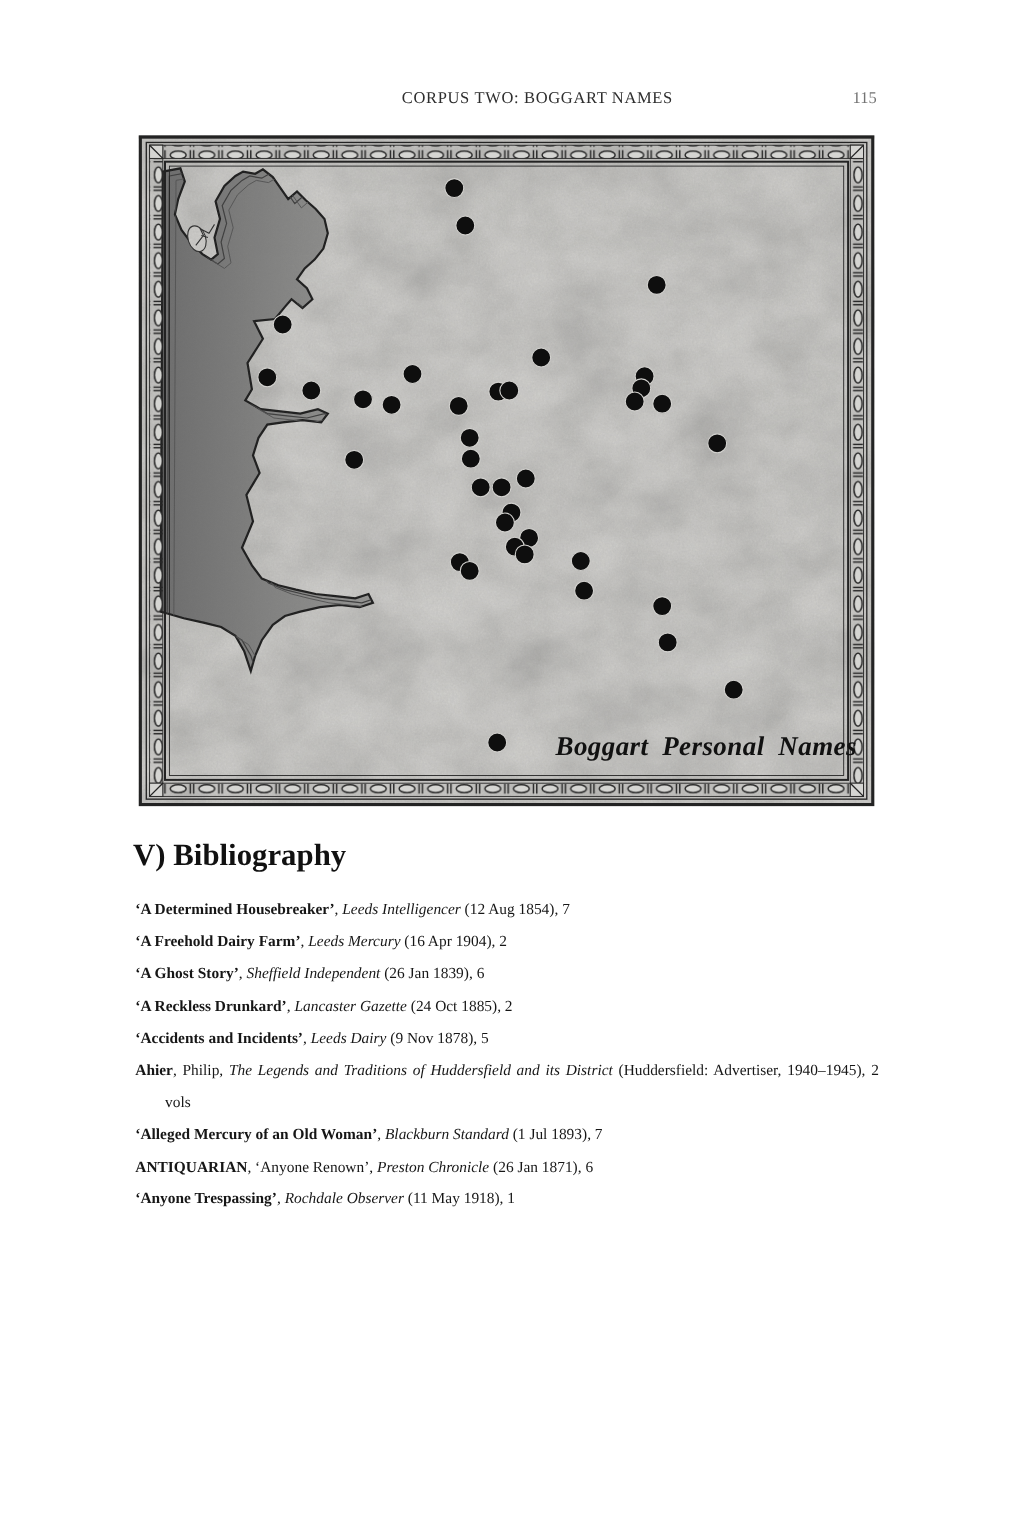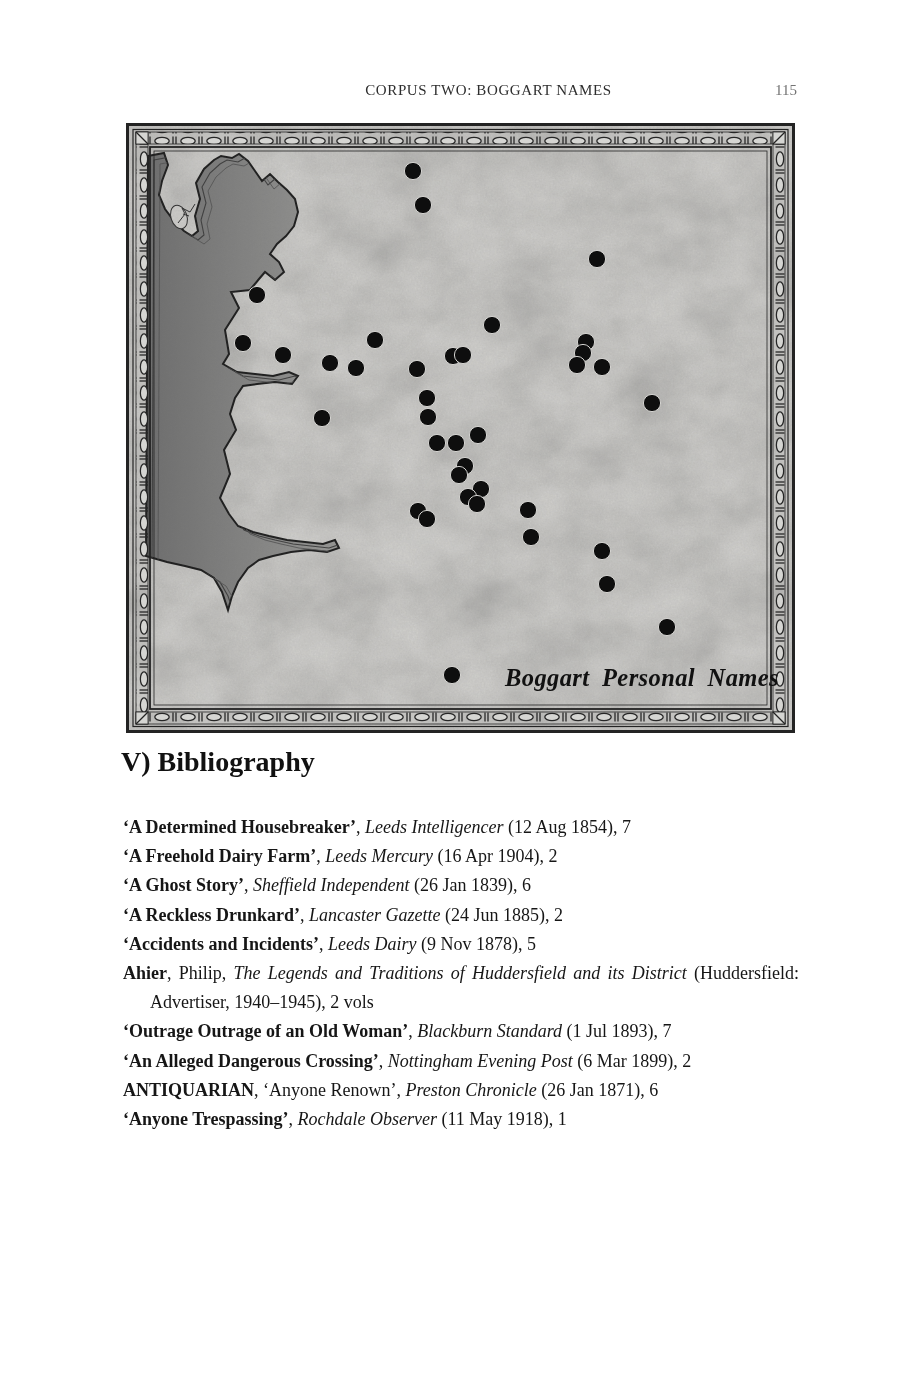--- a/index.html
+++ b/index.html
@@ -14,26 +14,26 @@
     text-align:center;font-size:15px;letter-spacing:.6px;color:#2e2e2e;padding-left:28px;
   }
   .page-number{
     position:absolute;top:82px;right:124px;
     font-size:15px;color:#737373;
   }
   .map-figure{
     position:absolute;left:126px;top:123px;width:669px;height:610px;
   }
   .bib-title{
-    position:absolute;left:121px;top:746px;
+    position:absolute;left:121px;top:762px;
     font-size:28px;font-weight:bold;color:#111;
   }
   .bib-entries{
     position:absolute;left:123px;top:813px;width:676px;
-    font-size:18px;line-height:29.2px;text-align:justify;color:#161616;
+    font-size:14px;line-height:29.2px;text-align:justify;color:#161616;
   }
   .bib-entries p{margin:0;padding-left:27px;text-indent:-27px;}
   .seg-b{font-weight:bold;}
   .seg-i{font-style:italic;}
   svg text.map-label{
     font-family:"Liberation Serif", serif;
     font-weight:bold;font-style:italic;
     letter-spacing:.4px;word-spacing:6px;
   }
 </style>
@@ -169,20 +169,19 @@
     </g>
 
   <text id="mapLabel" class="map-label" x="379" y="563" font-size="24.5" fill="#111111">Boggart Personal Names</text>
 </svg>
 
 <div class="bib-title">V) Bibliography</div>
 <div class="bib-entries" id="bibEntries">
     <p><span class="seg-b">‘A Determined Housebreaker’</span><span class="seg-r">, </span><span class="seg-i">Leeds Intelligencer</span><span class="seg-r"> (12 Aug 1854), 7</span></p>
     <p><span class="seg-b">‘A Freehold Dairy Farm’</span><span class="seg-r">, </span><span class="seg-i">Leeds Mercury</span><span class="seg-r"> (16 Apr 1904), 2</span></p>
     <p><span class="seg-b">‘A Ghost Story’</span><span class="seg-r">, </span><span class="seg-i">Sheffield Independent</span><span class="seg-r"> (26 Jan 1839), 6</span></p>
-    <p><span class="seg-b">‘A Reckless Drunkard’</span><span class="seg-r">, </span><span class="seg-i">Lancaster Gazette</span><span class="seg-r"> (24 Jun 1885), 2</span></p>
+    <p><span class="seg-b">‘A Reckless Drunkard’</span><span class="seg-r">, </span><span class="seg-i">Lancaster Gazette</span><span class="seg-r"> (24 Oct 1885), 2</span></p>
     <p><span class="seg-b">‘Accidents and Incidents’</span><span class="seg-r">, </span><span class="seg-i">Leeds Dairy</span><span class="seg-r"> (9 Nov 1878), 5</span></p>
     <p><span class="seg-b">Ahier</span><span class="seg-r">, Philip, </span><span class="seg-i">The Legends and Traditions of Huddersfield and its District</span><span class="seg-r"> (Huddersfield: Advertiser, 1940–1945), 2 vols</span></p>
-    <p><span class="seg-b">‘Outrage Outrage of an Old Woman’</span><span class="seg-r">, </span><span class="seg-i">Blackburn Standard</span><span class="seg-r"> (1 Jul 1893), 7</span></p>
-    <p><span class="seg-b">‘An Alleged Dangerous Crossing’</span><span class="seg-r">, </span><span class="seg-i">Nottingham Evening Post</span><span class="seg-r"> (6 Mar 1899), 2</span></p>
+    <p><span class="seg-b">‘Alleged Mercury of an Old Woman’</span><span class="seg-r">, </span><span class="seg-i">Blackburn Standard</span><span class="seg-r"> (1 Jul 1893), 7</span></p>
     <p><span class="seg-b">ANTIQUARIAN</span><span class="seg-r">, ‘Anyone Renown’, </span><span class="seg-i">Preston Chronicle</span><span class="seg-r"> (26 Jan 1871), 6</span></p>
     <p><span class="seg-b">‘Anyone Trespassing’</span><span class="seg-r">, </span><span class="seg-i">Rochdale Observer</span><span class="seg-r"> (11 May 1918), 1</span></p>
   </div>
 
 </body></html>

